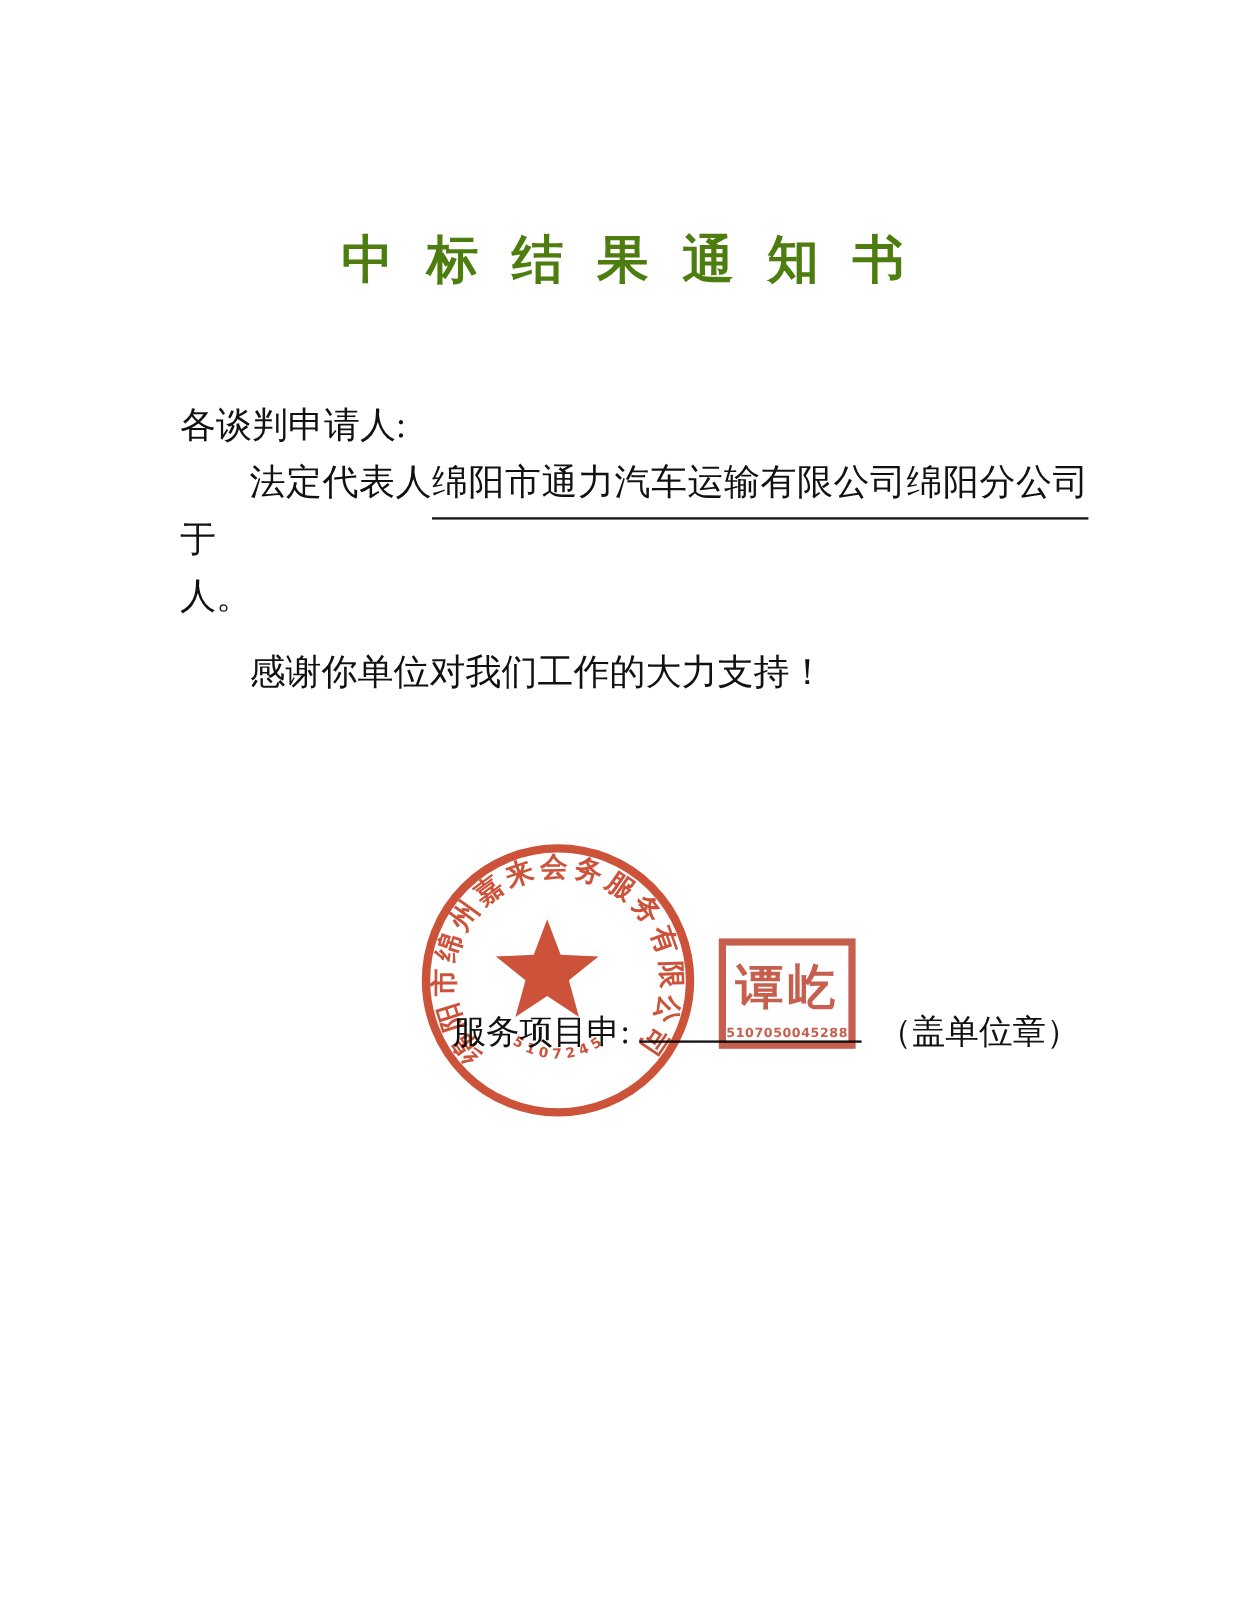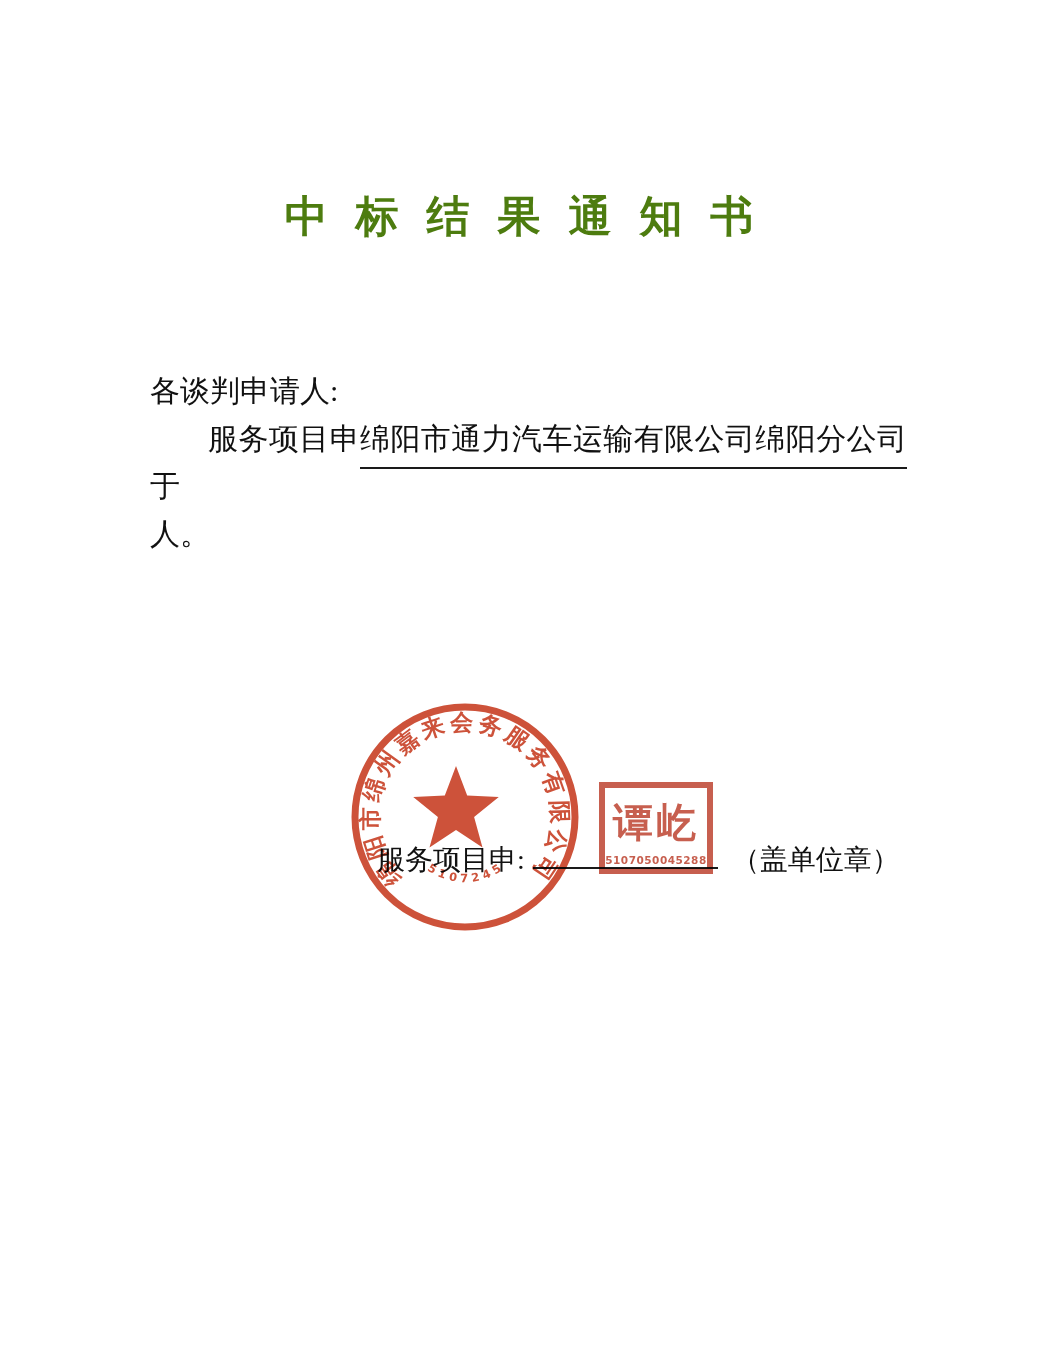--- a/index.html
+++ b/index.html
@@ -18,21 +18,20 @@
     font-weight:900;
     font-size:43px;
     letter-spacing:8px;
     color:#4d7c0f;
     margin:0;
   }
   .body-block{
     position:absolute;left:150px;top:331px;width:757px;
     font-size:30px;line-height:47.5px;
     color:#111111;
-    margin-top:36px;
   }
   .line{white-space:nowrap;}
   .justify{text-align:justify;text-align-last:justify;white-space:normal;}
   .indent{text-indent:58px;}
   .thanks{margin-top:16px;text-indent:58px;}
   .u{border-bottom:2px solid #1a1a1a;padding-bottom:12px;}
   .negotiator-row{
     position:absolute;left:212px;top:758px;
     font-size:29px;line-height:36px;white-space:nowrap;
   }
@@ -58,26 +57,27 @@
 </head>
 <body>
 
 <div class="page">
 
   <h1 class="doc-title">中 标 结 果 通 知 书</h1>
 
   <div class="body-block">
     <div class="line">各谈判申请人:</div>
 
-    <div class="justify indent"><span>服务项目申</span><span class="u">绵阳市通力汽车运输有限公司绵阳分公司</span><span>于</span></div>
+    <div class="justify indent"><span>法定代表人</span><span class="u">绵阳市通力汽车运输有限公司绵阳分公司</span><span>于</span></div>
 
 
 
     <div class="line"><span>人。</span></div>
 
+    <div class="thanks">感谢你单位对我们工作的大力支持！</div>
   </div>
 
 
   <div class="legal-row"><span>服务项目申:</span><span class="blank-line"></span><span>（盖单位章）</span></div>
 
 
   <svg class="seal seal-company" viewBox="-119 -119 238 238" xmlns="http://www.w3.org/2000/svg">
     <defs>
       <path id="arcTop" d="M -55.9,66.6 A 87 87 0 1 1 55.9,66.6" fill="none"></path>
       <path id="arcBottom" d="M -41,50.5 A 65 65 0 0 0 41,50.5" fill="none"></path>

